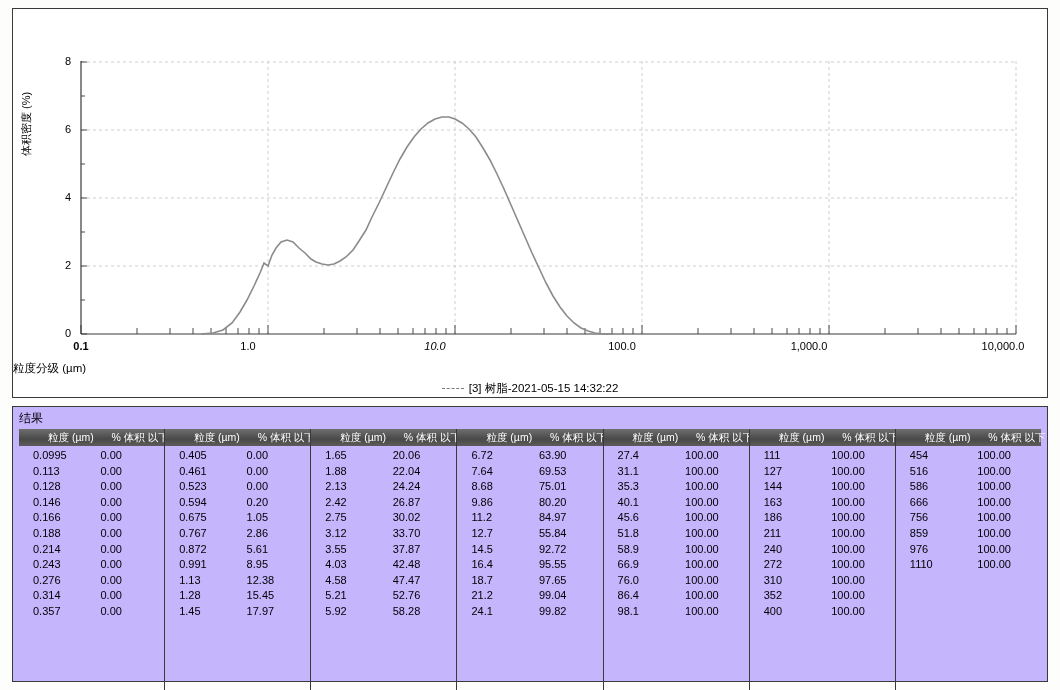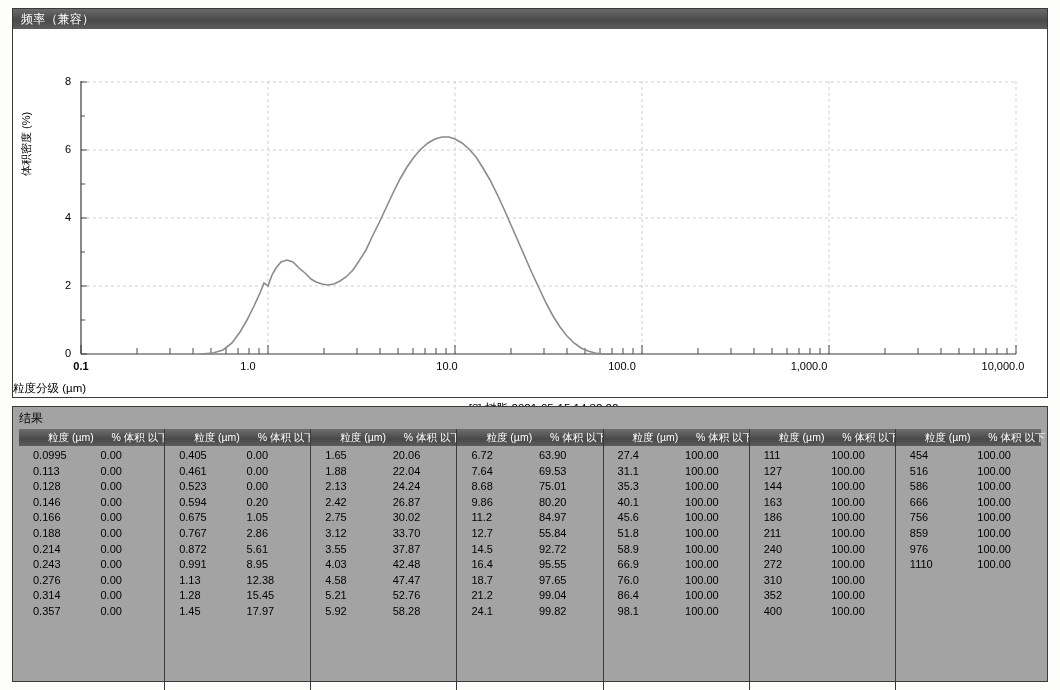--- a/index.html
+++ b/index.html
@@ -97,21 +97,21 @@
   svg.plot { position: absolute; left: 0; top: 0; }
 
   
   .results-panel {
     position: absolute;
     left: 12px;
     top: 406px;
     width: 1036px;
     height: 276px;
     border: 1px solid #3a3a3a;
-    background: #a3a3a3;
+    background: #c4b5fd;
     box-sizing: border-box;
   }
   .results-title {
     font-size: 12px;
     padding: 3px 0 2px 6px;
     font-weight: normal;
   }
   .grid {
     display: flex;
     padding: 0 6px 0 6px;
@@ -144,37 +144,36 @@
   .row .c1 { flex: 0 0 52%; text-align: left; padding-left: 14px; box-sizing: border-box; }
   .row .c2 { flex: 0 0 48%; text-align: left; padding-left: 6px; box-sizing: border-box; }
   .colbody { height: 250px; }
 </style>
 </head>
 <body>
 
 <div class="page">
 
   <div class="chart-panel">
-    <div class="panel-title-bar">频率（兼容）</div>
 
     <div class="plot-area-wrap">
 
       <div class="ytitle">
         <span>体积密度 (%)</span>
       </div>
 
       <div class="ytick-label" style="left:30px; top:318px;">0</div>
       <div class="ytick-label" style="left:30px; top:250px;">2</div>
       <div class="ytick-label" style="left:30px; top:182px;">4</div>
       <div class="ytick-label" style="left:30px; top:114px;">6</div>
       <div class="ytick-label" style="left:30px; top:46px;">8</div>
 
       <div class="xtick-label" style="left:44px; top:331px; width:48px;font-weight:bold;">0.1</div>
       <div class="xtick-label" style="left:211px; top:331px; width:48px;">1.0</div>
-      <div class="xtick-label" style="left:410px; top:331px; width:48px;">10.0</div>
+      <div class="xtick-label" style="left:398px; top:331px; width:48px;font-style:italic;">10.0</div>
       <div class="xtick-label" style="left:585px; top:331px; width:48px;">100.0</div>
       <div class="xtick-label" style="left:765px; top:331px; width:62px;">1,000.0</div>
       <div class="xtick-label" style="left:955px; top:331px; width:70px;">10,000.0</div>
 
       <svg class="plot" width="1034" height="368">
 
         <g stroke="#cfcfcf" stroke-width="1" stroke-dasharray="3,3">
           <line x1="255" y1="52" x2="255" y2="325"></line>
           <line x1="442" y1="52" x2="442" y2="325"></line>
           <line x1="629" y1="52" x2="629" y2="325"></line>

